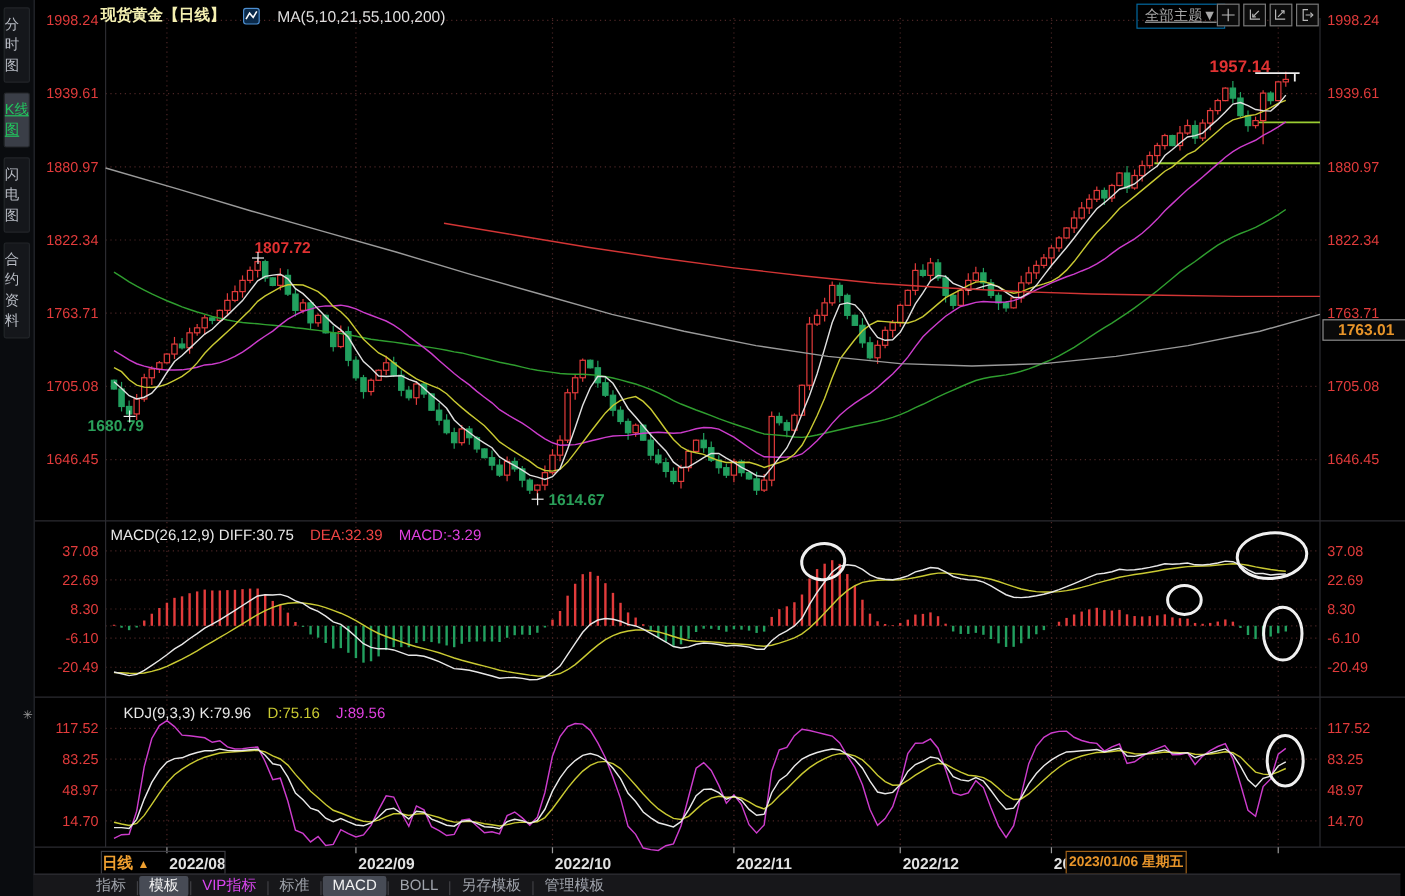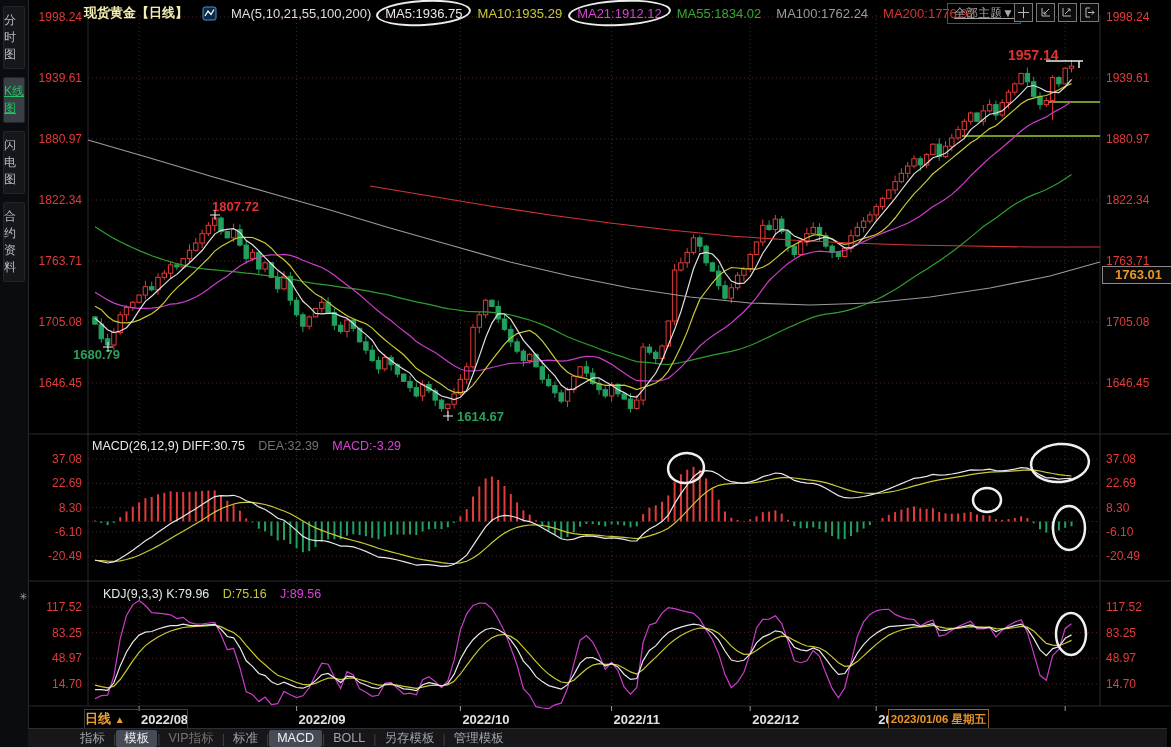--- a/index.html
+++ b/index.html
@@ -36,21 +36,21 @@
         background:#050505;color:#e8952a;font-size:11.5px;font-weight:bold;text-align:center;
         line-height:18px;z-index:3;white-space:nowrap;}
   .subhdr{position:absolute;left:92px;font-size:12.5px;z-index:3;white-space:nowrap;}
   .kdjgear{position:absolute;left:19px;top:591px;color:#9a9a9a;font-size:10px;z-index:3;}
   
   .tbar{position:absolute;left:28px;right:4px;top:728px;height:19px;background:#17171a;
         border-top:1px solid #2e2e33;display:flex;align-items:center;padding-left:44px;
         font-size:12.5px;z-index:3;white-space:nowrap;}
   .titem{padding:0 8px;color:#a0a4ac;cursor:pointer;line-height:17px;}
   .titem.selected{background:#474b55;color:#f2f2f2;border-radius:2px;}
-  .titem.vip{color:#737373;}
+  .titem.vip{color:#d946ef;}
   .tsep{color:#3f3f44;}
   #chart{position:absolute;left:0;top:0;z-index:1;}
 </style>
 </head>
 <body>
 
 <div class="stage">
 
   <svg id="chart" width="1171" height="747">
       <g stroke="#4d2626" stroke-dasharray="1 3">
@@ -810,28 +810,20 @@
       <div class="side-item">合约资料</div>
     </div>
 
   <div class="hdr">
     <span class="sym"><span>现货黄金</span><span>【日线】</span></span>
     <svg width="15" height="15">
       <rect x="1" y="1" width="13" height="13" rx="2" fill="#0b2a4a" stroke="#4d8fd1" stroke-width="1"></rect>
       <polyline points="3,10 6,5 9,8.5 12,3.5" fill="none" stroke="#ffffff" stroke-width="1.3"></polyline>
     </svg>
     <span class="mas">MA(5,10,21,55,100,200)</span>
-    <span id="maList" style="display:flex;gap:15px;">
-        <span class="mav circled" style="color: rgb(232, 232, 232);">MA5:1936.75</span>
-        <span class="mav" style="color: rgb(201, 201, 50);">MA10:1935.29</span>
-        <span class="mav circled" style="color: rgb(211, 66, 211);">MA21:1912.12</span>
-        <span class="mav" style="color: rgb(51, 170, 51);">MA55:1834.02</span>
-        <span class="mav" style="color: rgb(154, 154, 154);">MA100:1762.24</span>
-        <span class="mav" style="color: rgb(211, 53, 53);">MA200:1776.92</span>
-      </span>
   </div>
   <div class="theme"><span>全部主题</span><span>▼</span></div>
   <div class="hicons">
     <span class="hicon">
       <svg width="11" height="11">
           <line x1="5.5" y1="0" x2="5.5" y2="11" stroke="#b8b8b8"></line>
           <line x1="0" y1="5.5" x2="11" y2="5.5" stroke="#b8b8b8"></line>
         </svg>
       </span>
     <span class="hicon">
@@ -852,21 +844,21 @@
       <svg width="11" height="11">
           <polyline points="6,1 2,1 2,10 6,10" fill="none" stroke="#b8b8b8"></polyline>
           <line x1="4" y1="5.5" x2="10" y2="5.5" stroke="#b8b8b8"></line>
           <polyline points="8,3.5 10,5.5 8,7.5" fill="none" stroke="#b8b8b8"></polyline>
         </svg>
       </span>
   </div>
 
   <div class="subhdr" style="top:439px;">
     <span style="color:#e8e8e8;"><span>MACD(26,12,9)</span> <span>DIFF:30.75</span></span>
-    <span style="color:#737373;margin-left:10px;">DEA:32.39</span>
+    <span style="color:#ef4444;margin-left:10px;">DEA:32.39</span>
     <span style="color:#e040e0;margin-left:10px;">MACD:-3.29</span>
   </div>
   <div class="subhdr" style="top:587px;margin-left:11px;">
     <span style="color:#e8e8e8;"><span>KDJ(9,3,3)</span> <span>K:79.96</span></span>
     <span style="color:#c9c932;margin-left:10px;">D:75.16</span>
     <span style="color:#e040e0;margin-left:10px;">J:89.56</span>
   </div>
   <div class="kdjgear">✳</div>
 
   <div class="valbox">1763.01</div>

